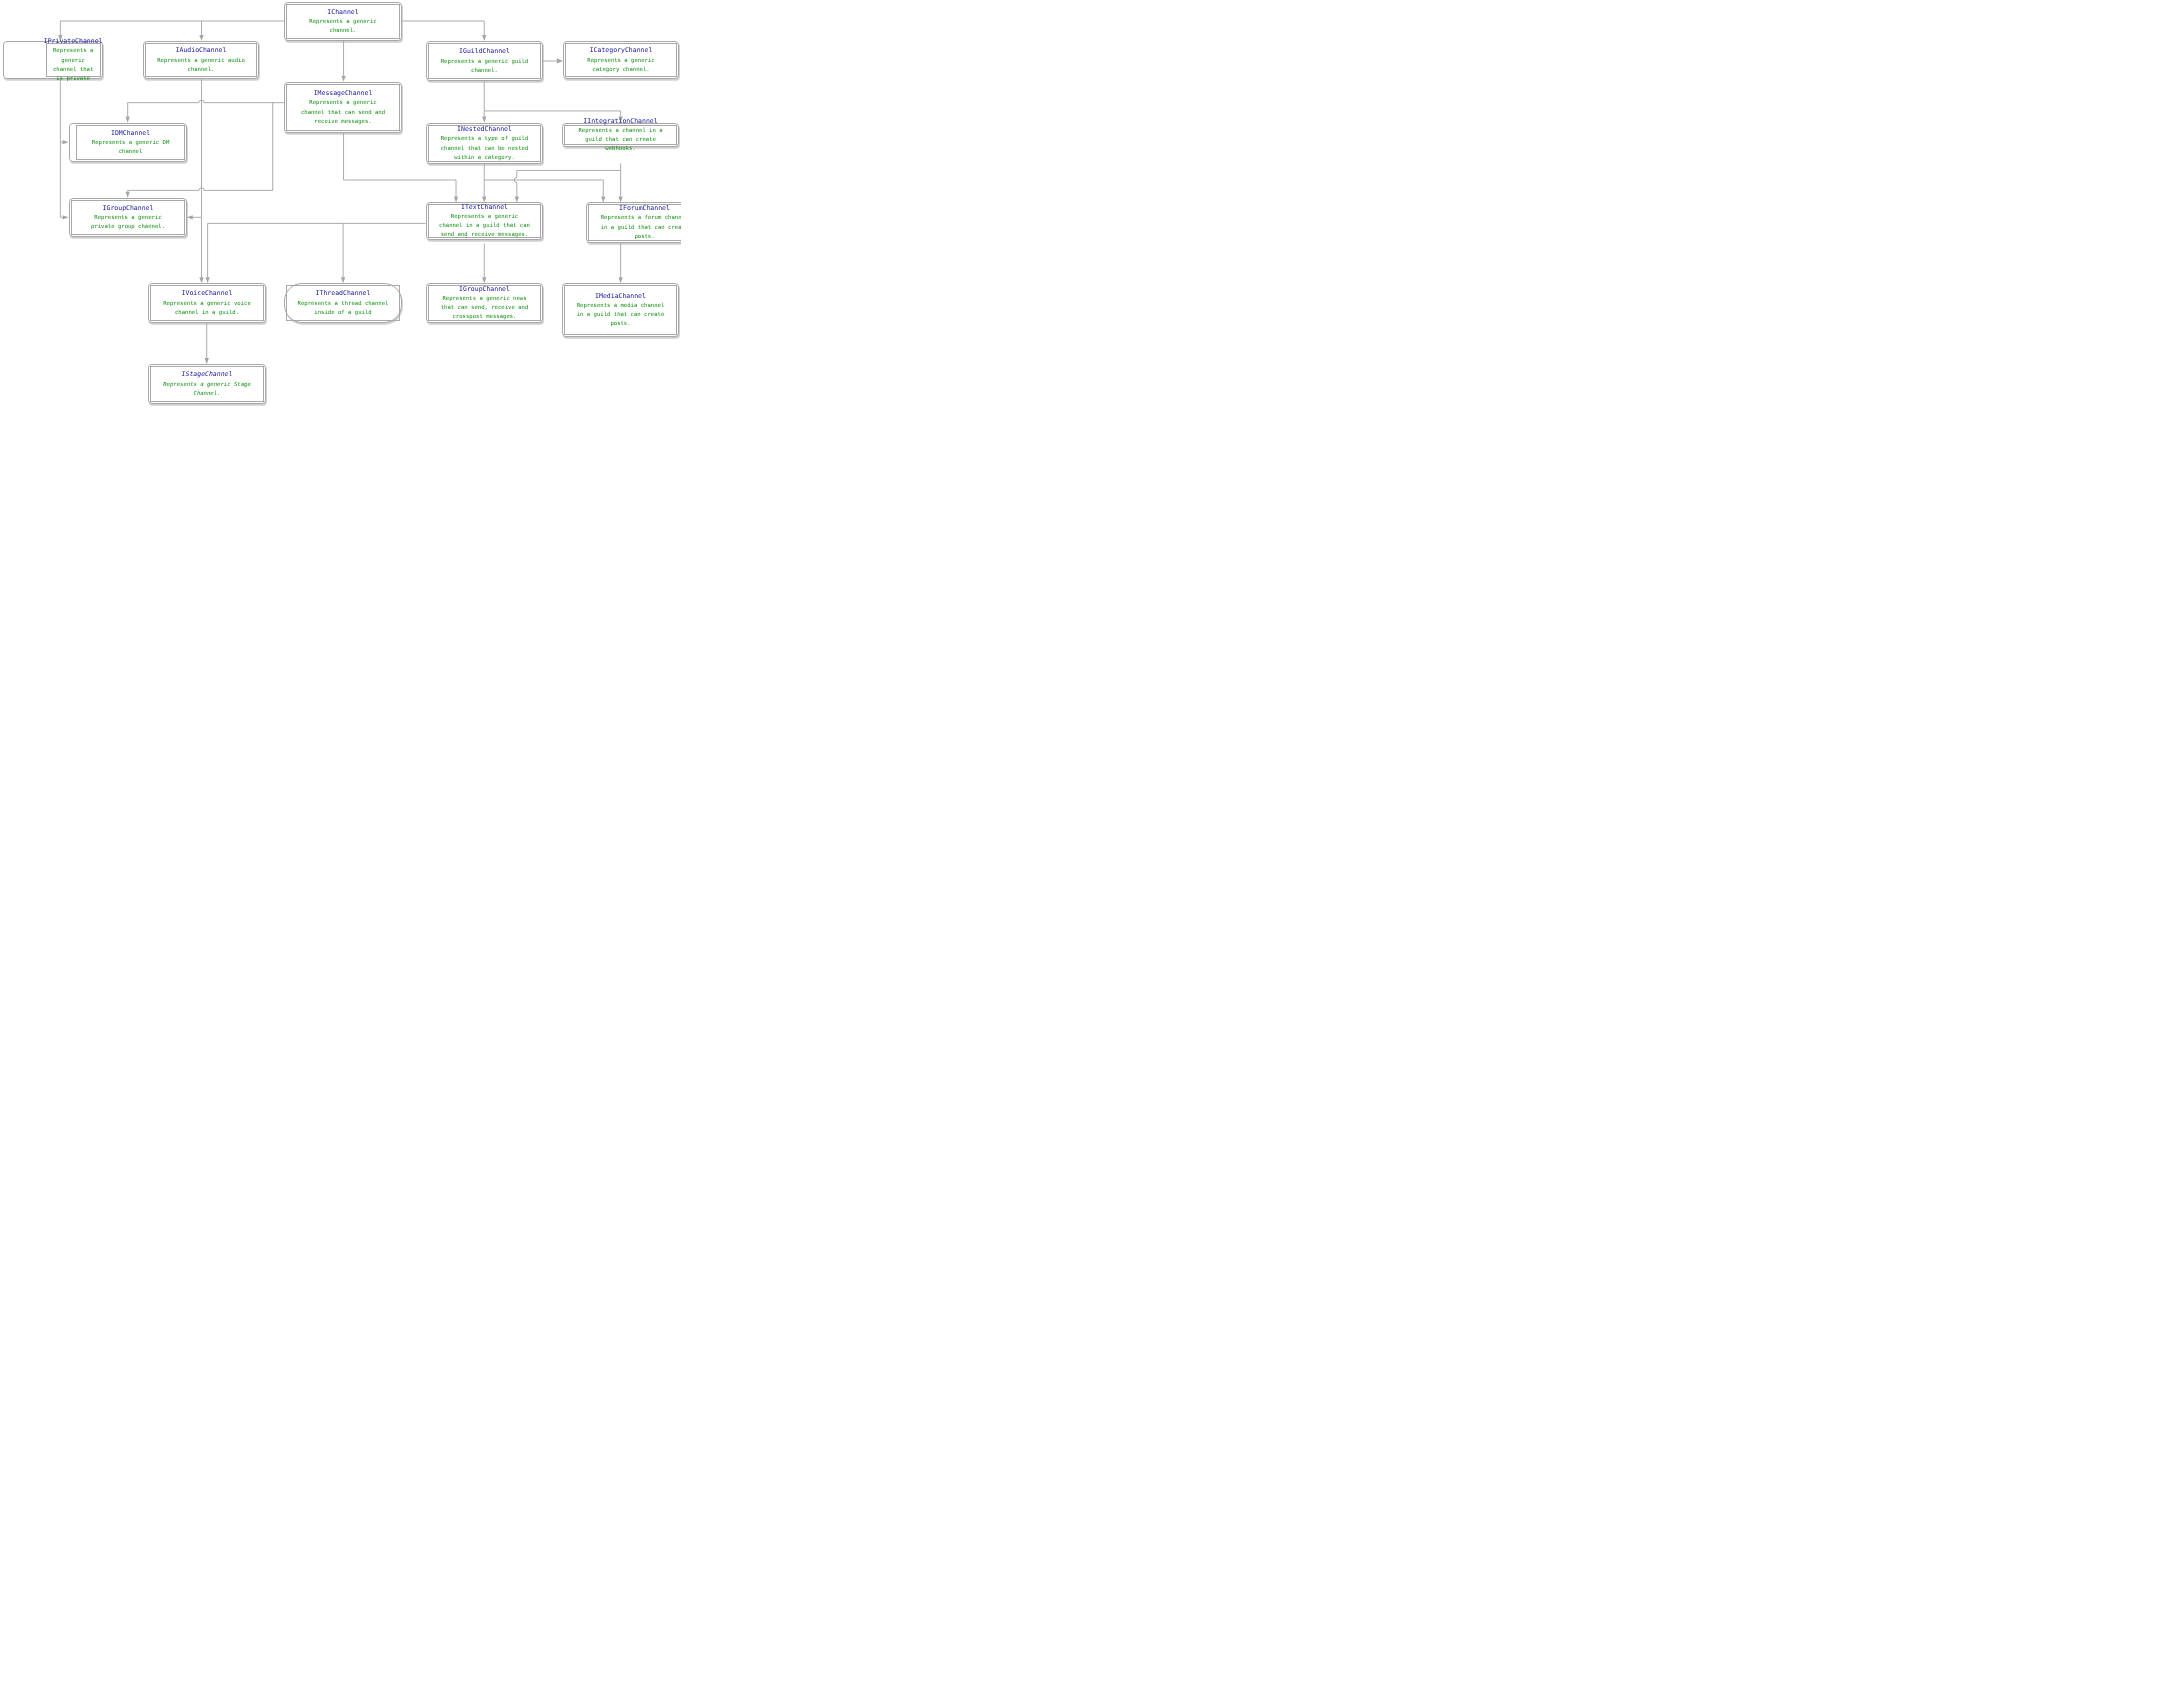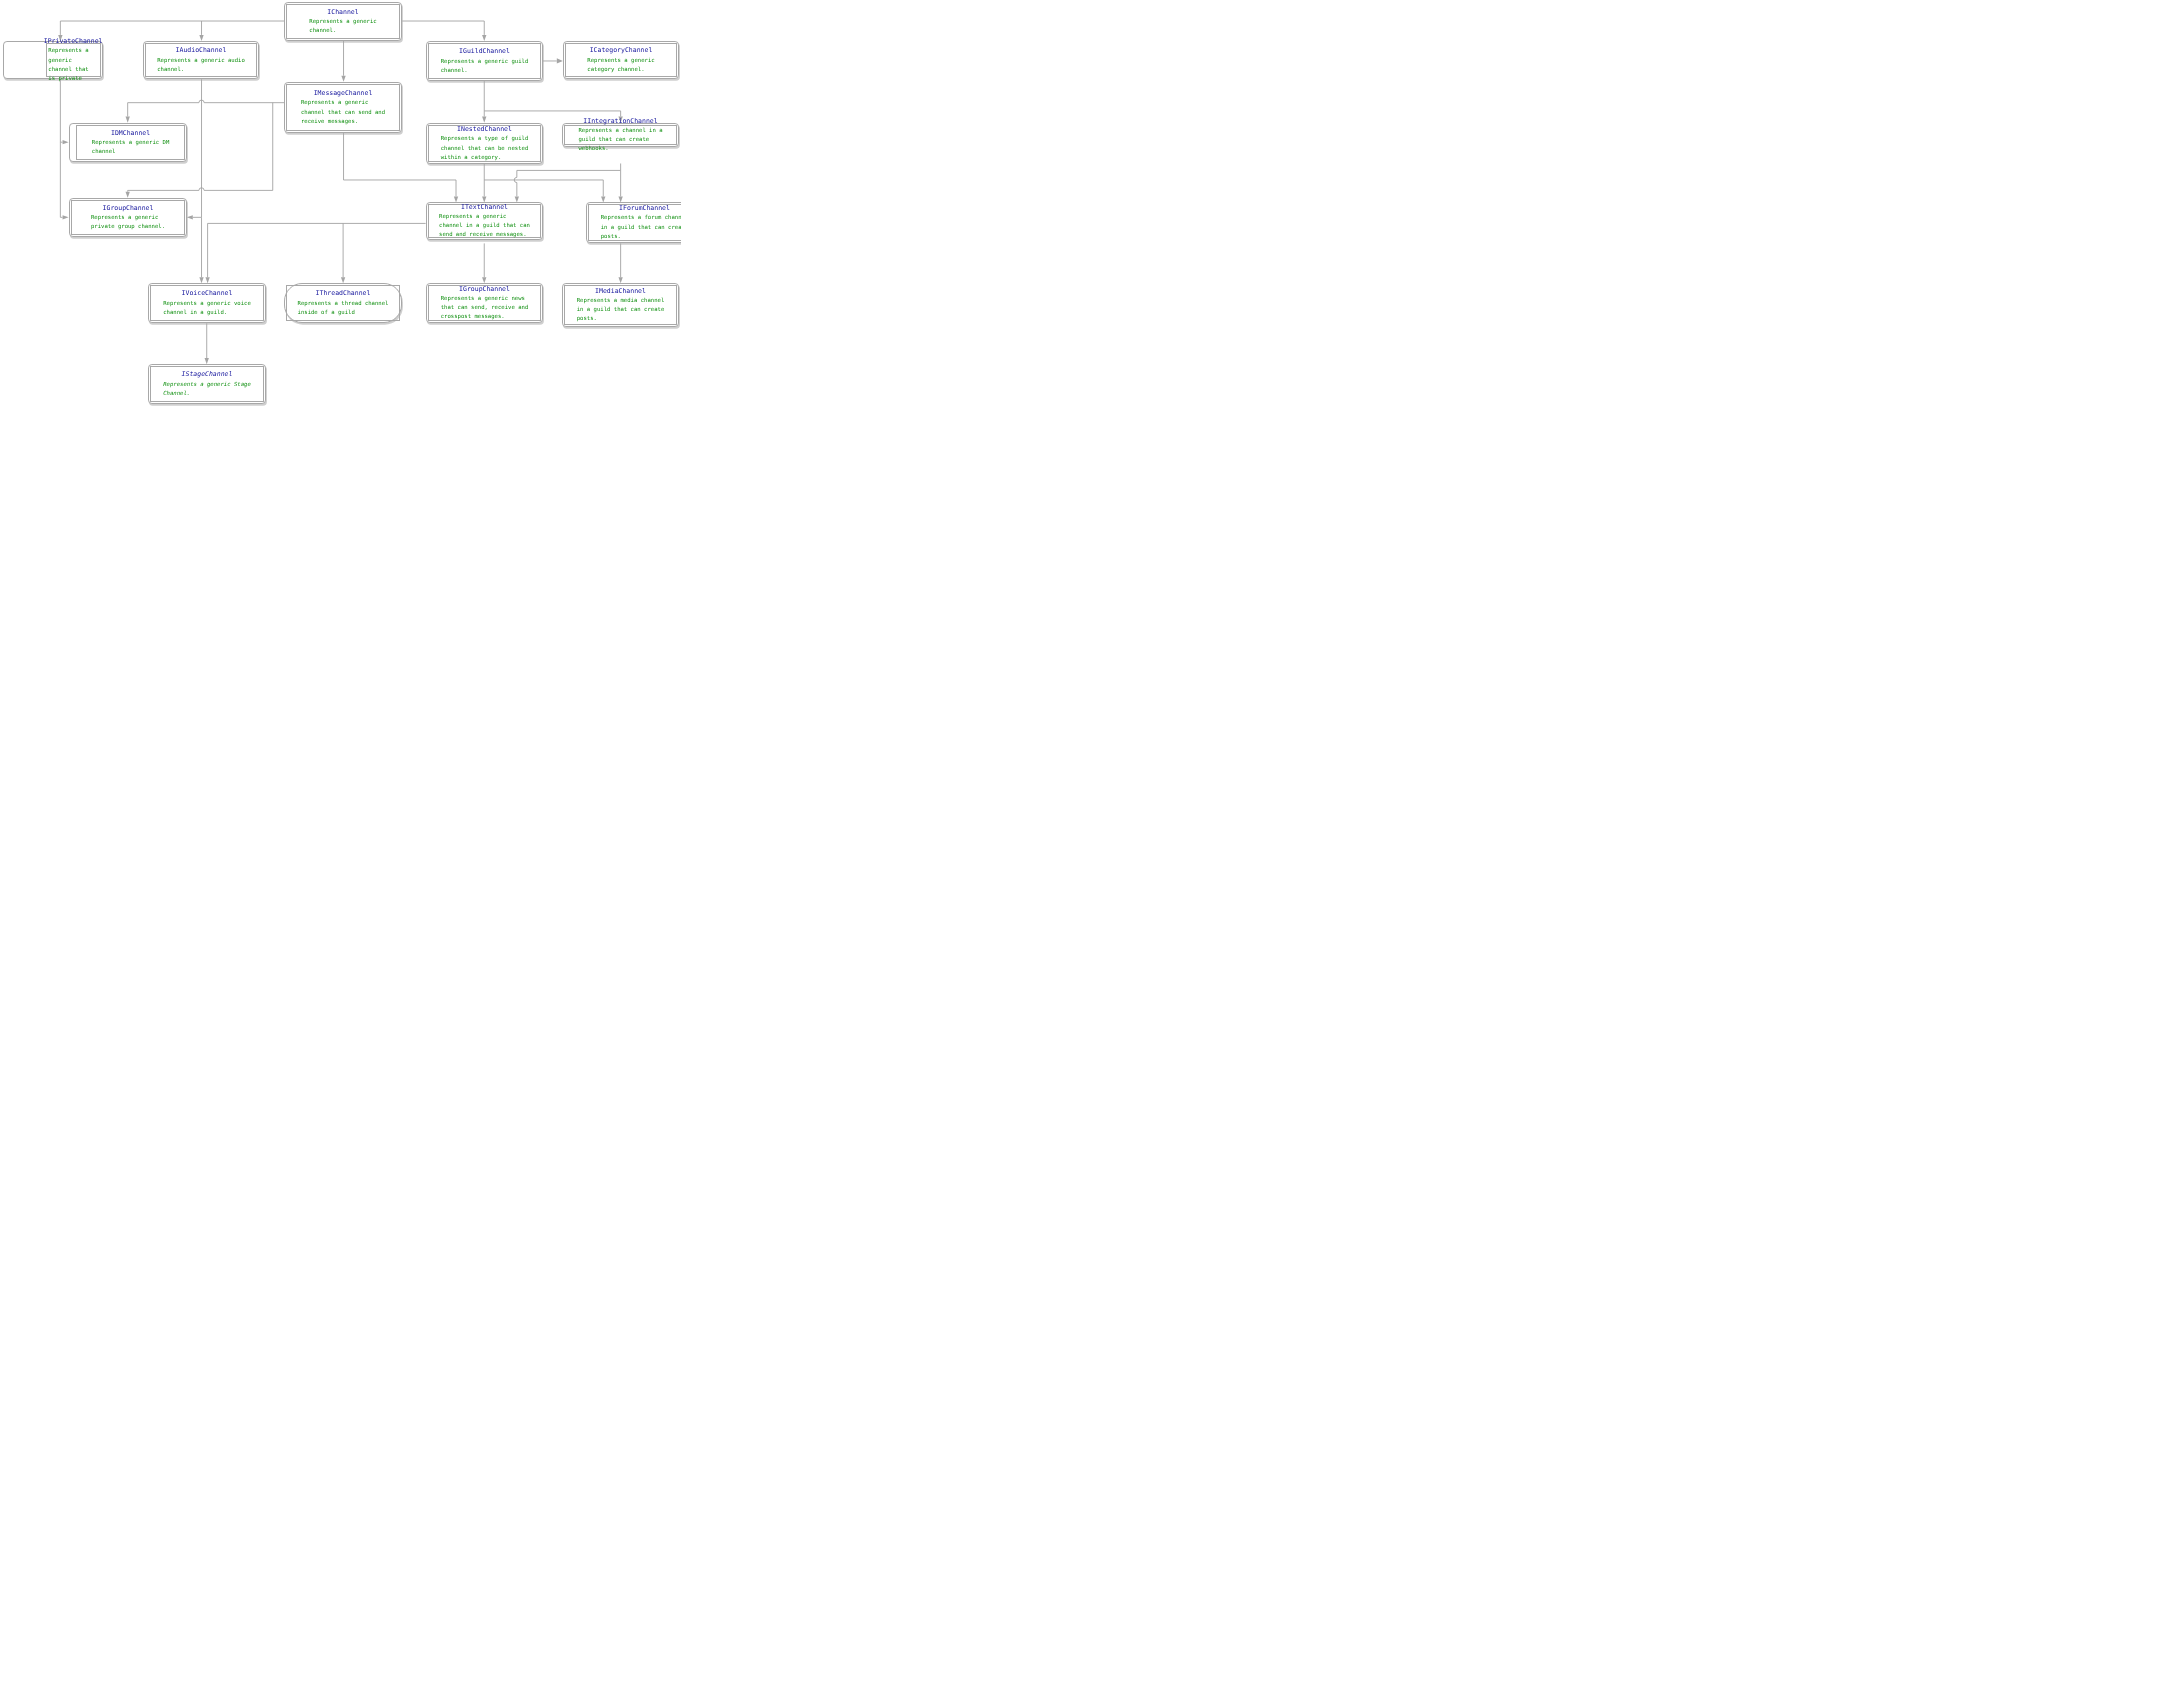--- a/index.html
+++ b/index.html
@@ -40,21 +40,21 @@
   }
   .node-inner{
     box-sizing:border-box;
     width:100%;
     height:100%;
     border:0.9px solid #a8a8a8;
     display:flex;
     flex-direction:column;
     align-items:center;
     justify-content:center;
-    text-align:left;
+    text-align:center;
     padding:0.9px 1.7px;
   }
   .node-title{
     color:#14149c;
     font-size:6.5px;
     line-height:1.4;
     white-space:pre;
   }
   .node-desc{
     color:#0f8f0f;
@@ -71,21 +71,21 @@
   #n-imessage     {left:284px; top:82px; width:118px; height:51px;}
   #n-idm          {left:69px; top:123px; width:118px; height:39px;padding-left:6px;}
   #n-inested      {left:426px; top:123px; width:117px; height:41px;}
   #n-iintegration {left:562px;top:123px; width:117px; height:24px;}
   #n-igroup       {left:69px; top:198px; width:118px; height:39px;}
   #n-itext        {left:426px; top:202px; width:117px; height:38px;}
   #n-iforum       {left:562px;top:202px; width:117px; height:41px;margin-left:24px;}
   #n-ivoice       {left:148px; top:283px; width:118px; height:40px;}
   #n-ithread      {left:284px; top:283px; width:118px; height:40px;border-radius:18px;}
   #n-inews        {left:426px; top:283px; width:117px; height:40px;}
-  #n-imedia       {left:562px;top:283px; width:117px; height:44px;}
+  #n-imedia       {left:562px;top:283px; width:117px; height:54px;}
   #n-istage       {left:148px; top:364px; width:118px; height:40px;font-style:italic;}
 </style>
 </head>
 <body>
 
 <div class="canvas">
 
   <svg class="wires" viewBox="0 0 1568 934" xmlns="http://www.w3.org/2000/svg">
 
     <path class="wire" d="M654,48 H139 V80"></path>

